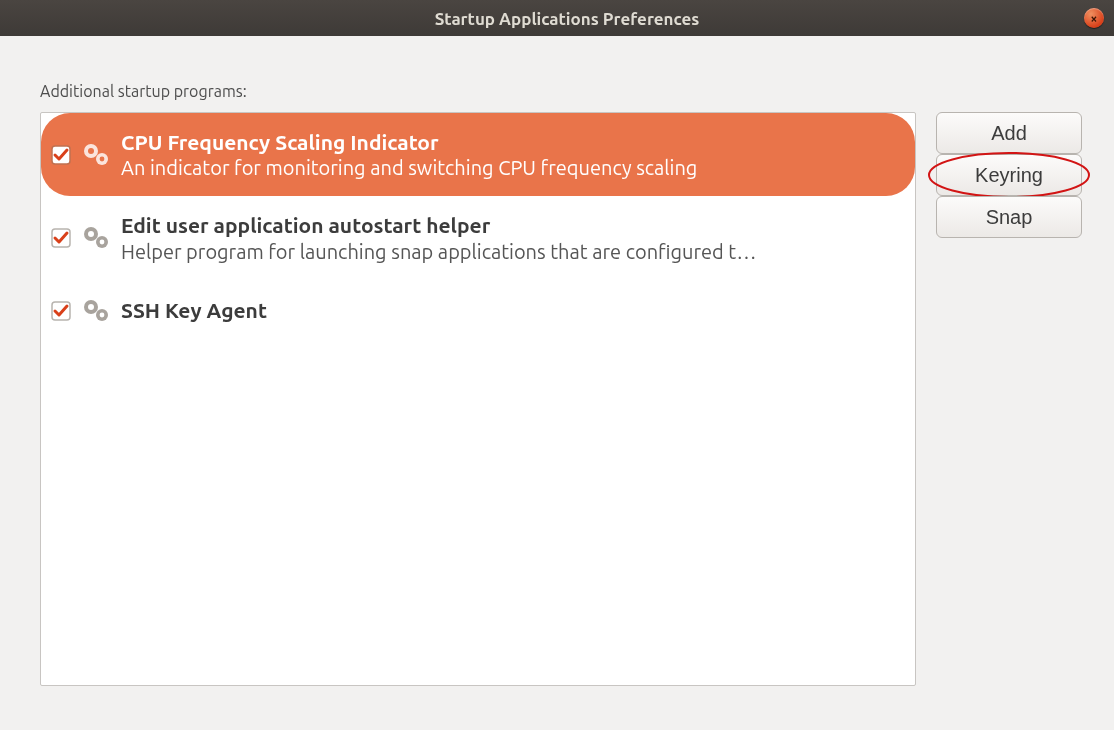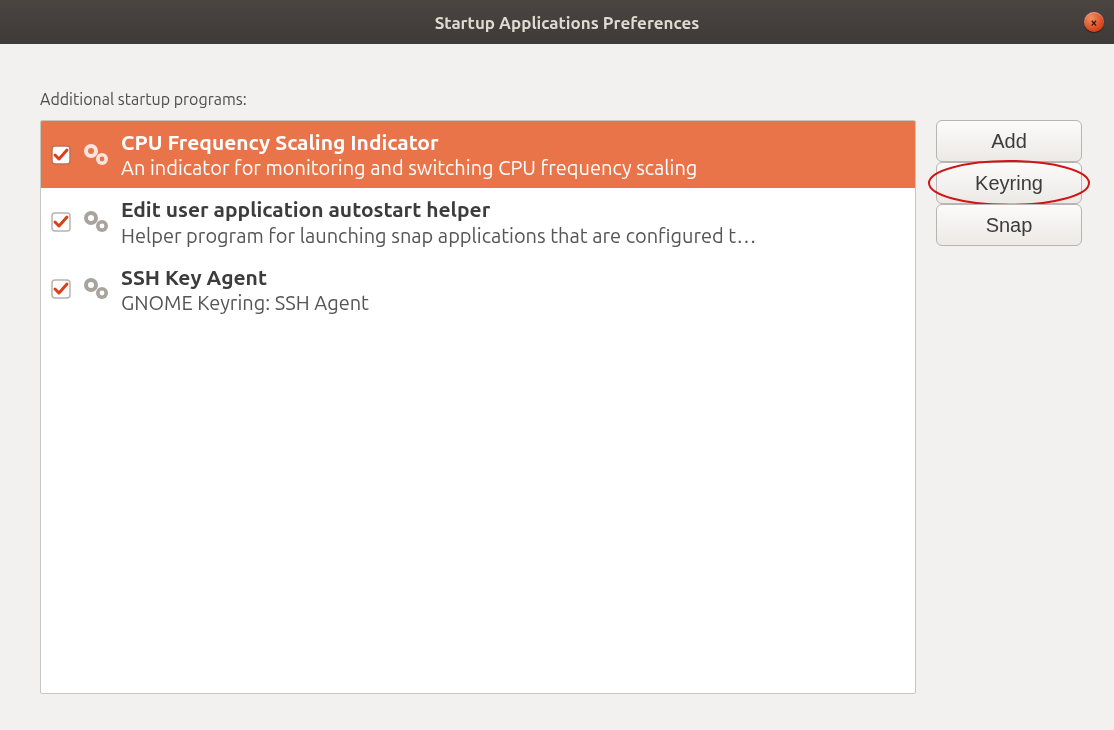--- a/index.html
+++ b/index.html
@@ -6,21 +6,21 @@
   html, body {
     margin: 0; padding: 0;
     width: 1114px; height: 730px;
     font-family: "Ubuntu", "DejaVu Sans", "Liberation Sans", sans-serif;
     background: #f2f1f0;
     color: #3c3c3c;
     overflow: hidden;
   }
   
   .titlebar {
-    height: 44px;
+    height: 36px;
     background: linear-gradient(#4a4541, #3e3a37);
     display: flex;
     align-items: center;
     justify-content: center;
     position: relative;
     color: #dfdbd2;
     font-weight: bold;
     font-size: 17px;
     padding-left: 20px;
   }
@@ -60,23 +60,24 @@
     flex: 1 1 auto;
     background: #ffffff;
     border: 1px solid #c8c5c2;
     border-radius: 2px;
     height: 574px;
     overflow: hidden;
   }
   .list-item {
     display: flex;
     align-items: center;
-    padding: 6px 10px;
+    padding: 14px 10px;
     gap: 8px;
     cursor: pointer;
+    border-radius: 29px;
   }
   .list-item.selected {
     background: #e9744a;
     color: #ffffff;
   }
   .list-item .cb {
     width: 20px; height: 20px;
     flex: 0 0 20px;
     display: flex;
     align-items: center;
@@ -212,21 +213,20 @@
             <g fill="#9a948d">
               <circle cx="11" cy="12" r="7"></circle>
                 <circle cx="11" cy="12" r="3" fill="#ffffff"></circle>
               <circle cx="22" cy="20" r="6"></circle>
                 <circle cx="22" cy="20" r="2.4" fill="#ffffff"></circle>
             </g>
           </svg>
         </div>
         <div class="texts">
           <div class="name">SSH Key Agent</div>
-          <div class="desc">GNOME Keyring: SSH Agent</div>
         </div>
       </div>
 
     </div>
 
     <div class="sidebuttons">
       <button class="btn">Add</button>
       <div style="position:relative">
         <button class="btn" style="width:100%">Keyring</button>
         

